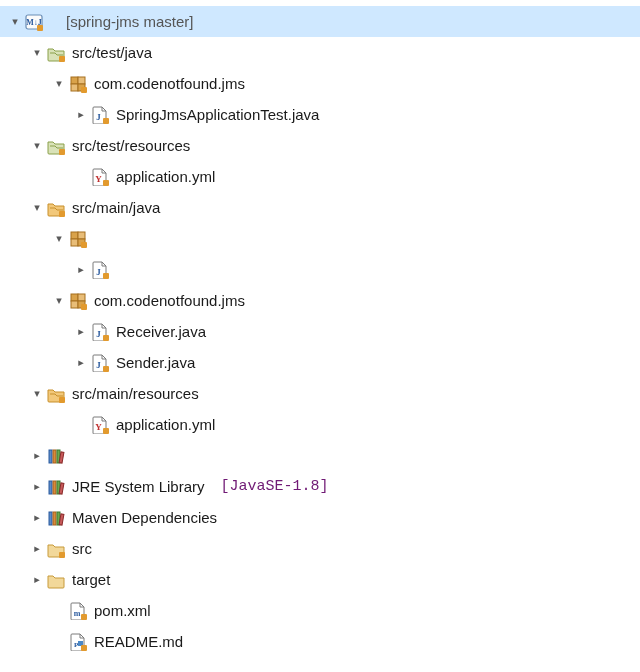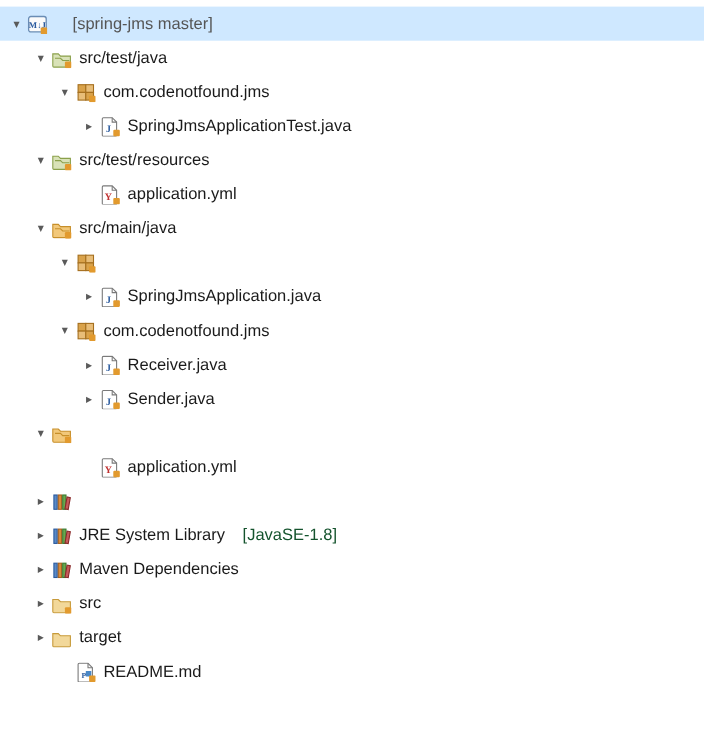--- a/index.html
+++ b/index.html
@@ -44,21 +44,21 @@
     height: 20px;
     display: inline-flex;
     align-items: center;
     justify-content: center;
     margin-right: 6px;
     flex: 0 0 20px;
   }
   .label { }
   .suffix { margin-left: 4px; padding-left: 12px; }
   .suffix.branch { color: #555; }
-  .suffix.jre   { color: #14532d; }
+  .suffix.jre   { color: #701a75; font-family: Liberation Mono, monospace; }
 
   
   .deco-vc { fill:#e29a2e; }
 </style>
 </head>
 <body>
 
 <div class="tree" id="tree">
     <div class="row selected">
       <span class="indent" style="width: 6px;"></span>
@@ -140,21 +140,20 @@
       </span>
     </div>
     <div class="row">
       <span class="indent" style="width: 72px;"></span>
       <span class="arrow ">▸</span>
       <span class="ico">
         <svg width="18" height="18" viewBox="0 0 18 18">
           <use href="#ic-java-file"></use>
         </svg>
       </span>
-      <span class="label">SpringJmsApplication.java</span>
     </div>
     <div class="row">
       <span class="indent" style="width: 50px;"></span>
       <span class="arrow ">▾</span>
       <span class="ico">
         <svg width="18" height="18" viewBox="0 0 18 18">
           <use href="#ic-package"></use>
         </svg>
       </span>
       <span class="label">com.codenotfound.jms</span>
@@ -180,20 +179,21 @@
       <span class="label">Sender.java</span>
     </div>
     <div class="row">
       <span class="indent" style="width: 28px;"></span>
       <span class="arrow ">▾</span>
       <span class="ico">
         <svg width="18" height="18" viewBox="0 0 18 18">
           <use href="#ic-src-main"></use>
         </svg>
       </span>
+      <span class="label">src/main/resources</span>
     </div>
     <div class="row">
       <span class="indent" style="width: 72px;"></span>
       <span class="arrow none"></span>
       <span class="ico">
         <svg width="18" height="18" viewBox="0 0 18 18">
           <use href="#ic-yaml-file"></use>
         </svg>
       </span>
       <span class="label">application.yml</span>
@@ -240,20 +240,30 @@
     </div>
     <div class="row">
       <span class="indent" style="width: 28px;"></span>
       <span class="arrow ">▸</span>
       <span class="ico">
         <svg width="18" height="18" viewBox="0 0 18 18">
           <use href="#ic-folder"></use>
         </svg>
       </span>
       <span class="label">target</span>
+    </div>
+    <div class="row">
+      <span class="indent" style="width: 50px;"></span>
+      <span class="arrow none"></span>
+      <span class="ico">
+        <svg width="18" height="18" viewBox="0 0 18 18">
+          <use href="#ic-xml-file"></use>
+        </svg>
+      </span>
+      <span class="label">pom.xml</span>
     </div>
     <div class="row">
       <span class="indent" style="width: 50px;"></span>
       <span class="arrow none"></span>
       <span class="ico">
         <svg width="18" height="18" viewBox="0 0 18 18">
           <use href="#ic-md-file"></use>
         </svg>
       </span>
       <span class="label">README.md</span>

